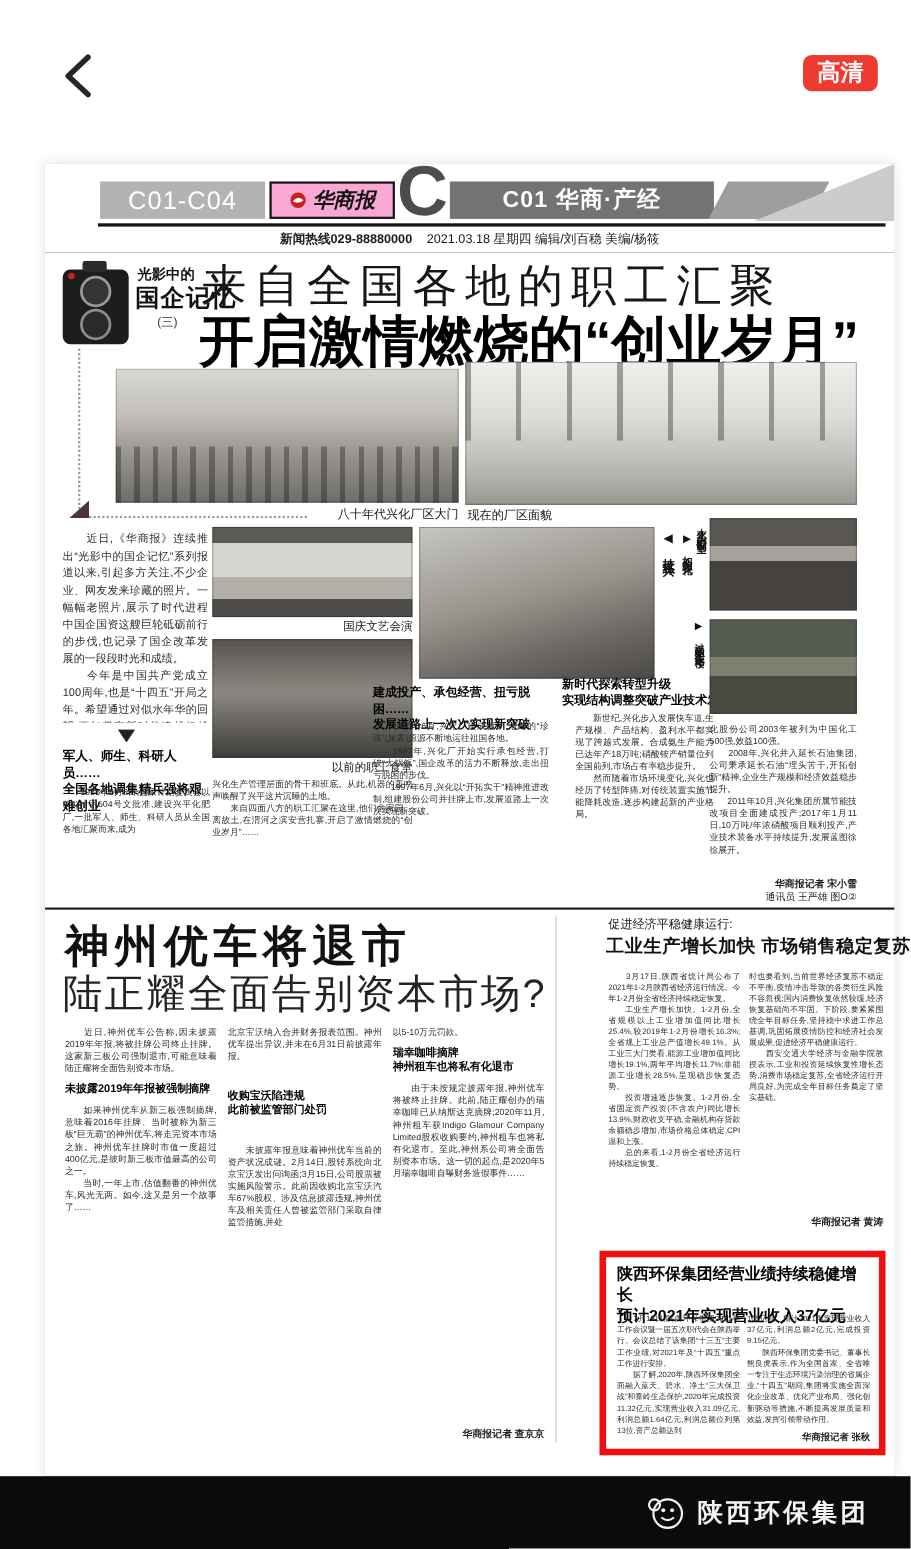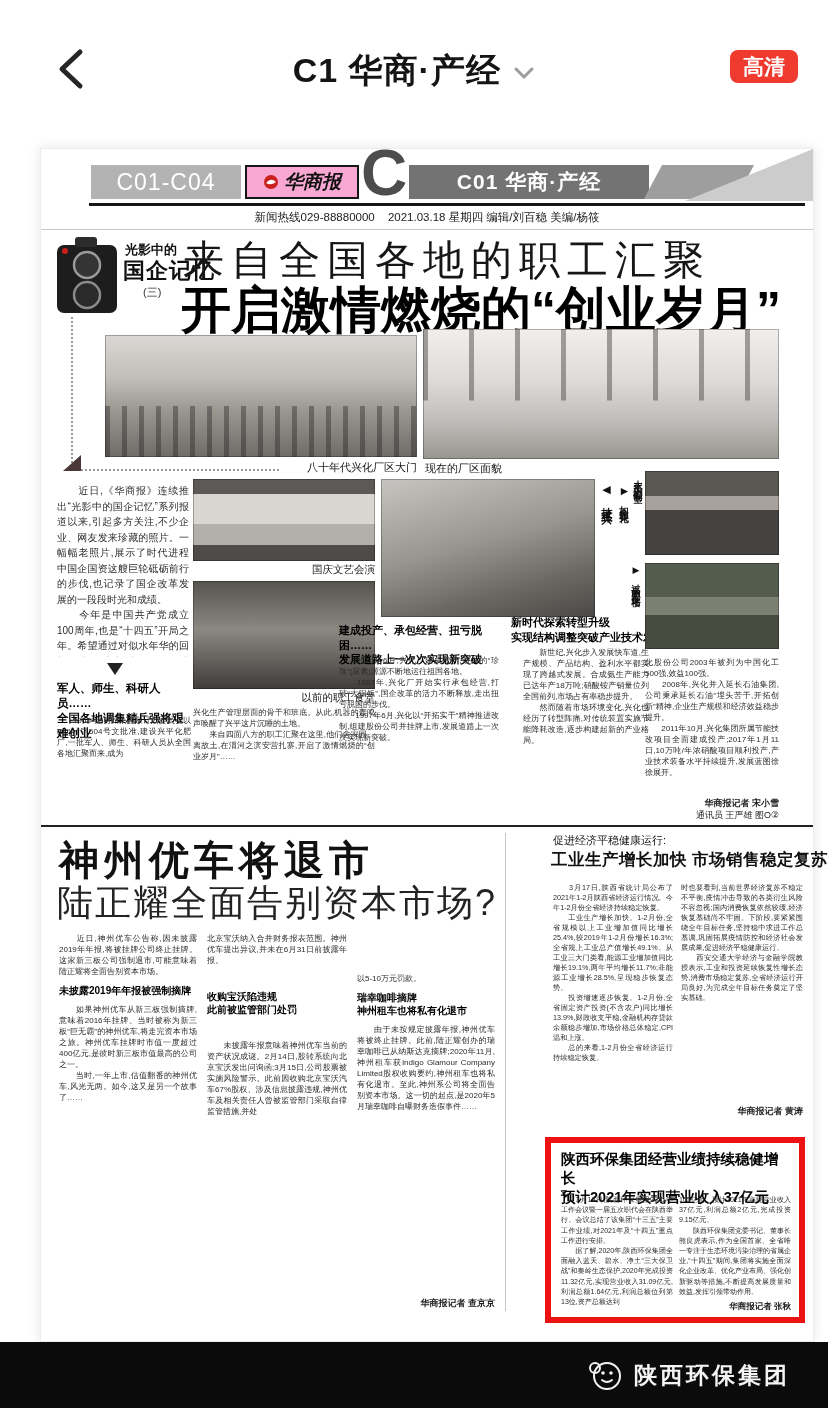--- a/index.html
+++ b/index.html
@@ -38,46 +38,40 @@
 <body>
 
 <div class="screen">
 
   <header class="appbar">
     <div class="abs" style="left:56px;top:48px;width:30px;height:42px;">
       <svg width="30" height="42" viewBox="0 0 30 42">
         <polyline points="24,4 6,21 24,38" fill="none" stroke="#262626" stroke-width="5" stroke-linecap="round" stroke-linejoin="round"></polyline>
       </svg>
     </div>
-    <div class="title-wrap">
-      <span class="t">C1 华商·产经</span>
-      <svg width="22" height="14" viewBox="0 0 22 14" style="margin-left:8px;vertical-align:2px;">
-        <polyline points="3,3 11,11 19,3" fill="none" stroke="#9c9c9c" stroke-width="3" stroke-linecap="round" stroke-linejoin="round"></polyline>
-      </svg>
-    </div>
     <div class="hd-btn">高清</div>
   </header>
 
   <div class="paper">
 
     <div class="abs" style="left:50px;top:16px;width:150px;height:34px;background:#b3b3b3;color:#fff;font-size:23px;line-height:34px;text-align:center;letter-spacing:1px;">C01-C04</div>
     <div class="abs" style="left:204px;top:16px;width:114px;height:34px;background:#f9a8d4;border:2px solid #161616;box-sizing:border-box;display:flex;align-items:center;justify-content:center;gap:5px;">
       <svg width="16" height="16" viewBox="0 0 16 16">
         <circle cx="8" cy="8" r="7" fill="#c9201c"></circle>
           <path d="M3 9 Q8 3 13 8 Q8 12 3 9Z" fill="#fff"></path>
       </svg>
       <span style="font-family:'Liberation Serif','DejaVu Serif',serif;font-style:italic;font-weight:700;font-size:19px;color:#111;">华商报</span>
     </div>
     <div class="abs" style="left:320px;top:-8px;font-size:64px;font-weight:900;color:#4d4d4d;line-height:64px;">C</div>
     <div class="abs" style="left:368px;top:16px;width:240px;height:34px;background:#737373;color:#fff;font-weight:800;font-size:21px;line-height:34px;text-align:center;letter-spacing:1px;">C01 华商·产经</div>
     <div class="abs" style="left:612px;top:16px;width:92px;height:34px;background:#9e9e9e;transform:skewX(-28deg);"></div>
     <div class="abs" style="left:644px;top:0;width:128px;height:52px;background:#cccccc;clip-path:polygon(0 100%,100% 0,100% 100%);"></div>
     <div class="abs" style="left:48px;top:54px;width:716px;height:3px;background:#161616;"></div>
     <div class="abs" style="left:0;top:61px;width:772px;text-align:center;font-size:11.5px;color:#1b1b1b;">
-      <span style="font-weight:400;">新闻热线029-88880000</span>
+      <span style="font-weight:700;">新闻热线029-88880000</span>
       <span style="margin-left:10px;">2021.03.18 星期四 编辑/刘百稳 美编/杨筱</span>
     </div>
     <div class="abs" style="left:0;top:80px;width:772px;height:1px;background:#c9c9c9;"></div>
 
     <svg class="abs" style="left:14px;top:88px;" width="64" height="78" viewBox="0 0 64 78">
       <rect x="2" y="8" width="60" height="68" rx="7" fill="#1d1d1d"></rect>
       <rect x="20" y="0" width="22" height="10" rx="3" fill="#2c2c2c"></rect>
       <circle cx="32" cy="28" r="13" fill="#343434" stroke="#9a9a9a" stroke-width="2.5"></circle>
       <circle cx="32" cy="58" r="13" fill="#2a2a2a" stroke="#8b8b8b" stroke-width="2.5"></circle>
       <circle cx="10" cy="14" r="3" fill="#c9201c"></circle>
@@ -143,21 +137,21 @@
       <div class="subhead" style="font-size:10px;line-height:13px;margin:7px 0;">未披露2019年年报被强制摘牌</div>
       <div class="bt">　　如果神州优车从新三板强制摘牌,意味着2016年挂牌、当时被称为新三板“巨无霸”的神州优车,将走完资本市场之旅。神州优车挂牌时市值一度超过400亿元,是彼时新三板市值最高的公司之一。
 　　当时,一年上市,估值翻番的神州优车,风光无两。如今,这又是另一个故事了……</div>
     </div>
     <div class="abs" style="left:166px;top:784px;width:140px;height:378px;overflow:hidden;">
       <div class="bt">北京宝沃纳入合并财务报表范围。神州优车提出异议,并未在6月31日前披露年报。</div>
       <div class="subhead" style="font-size:10px;line-height:13px;margin:24px 0;">收购宝沃陷违规
 此前被监管部门处罚</div>
       <div class="bt">　　未披露年报意味着神州优车当前的资产状况成谜。2月14日,股转系统向北京宝沃发出问询函;3月15日,公司股票被实施风险警示。此前因收购北京宝沃汽车67%股权、涉及信息披露违规,神州优车及相关责任人曾被监管部门采取自律监管措施,并处</div>
     </div>
-    <div class="abs" style="left:316px;top:784px;width:138px;height:360px;overflow:hidden;margin-top:40px;">
+    <div class="abs" style="left:316px;top:784px;width:138px;height:360px;overflow:hidden;">
       <div class="bt">以5-10万元罚款。</div>
       <div class="subhead" style="font-size:10px;line-height:13px;margin:7px 0;">瑞幸咖啡摘牌
 神州租车也将私有化退市</div>
       <div class="bt">　　由于未按规定披露年报,神州优车将被终止挂牌。此前,陆正耀创办的瑞幸咖啡已从纳斯达克摘牌;2020年11月,神州租车获Indigo Glamour Company Limited股权收购要约,神州租车也将私有化退市。至此,神州系公司将全面告别资本市场。这一切的起点,是2020年5月瑞幸咖啡自曝财务造假事件……</div>
     </div>
     <div class="abs byl" style="left:316px;top:1148px;width:138px;">华商报记者 查京京</div>
     <div class="abs" style="left:464px;top:684px;width:1px;height:478px;background:#c6c6c6;"></div>
 
     <div class="abs" style="left:512px;top:684px;font-size:11px;color:#131313;">促进经济平稳健康运行:</div>
     <div class="abs" style="left:510px;top:700px;width:258px;font-size:16.5px;font-weight:900;letter-spacing:0.5px;white-space:nowrap;">工业生产增长加快  市场销售稳定复苏</div>

